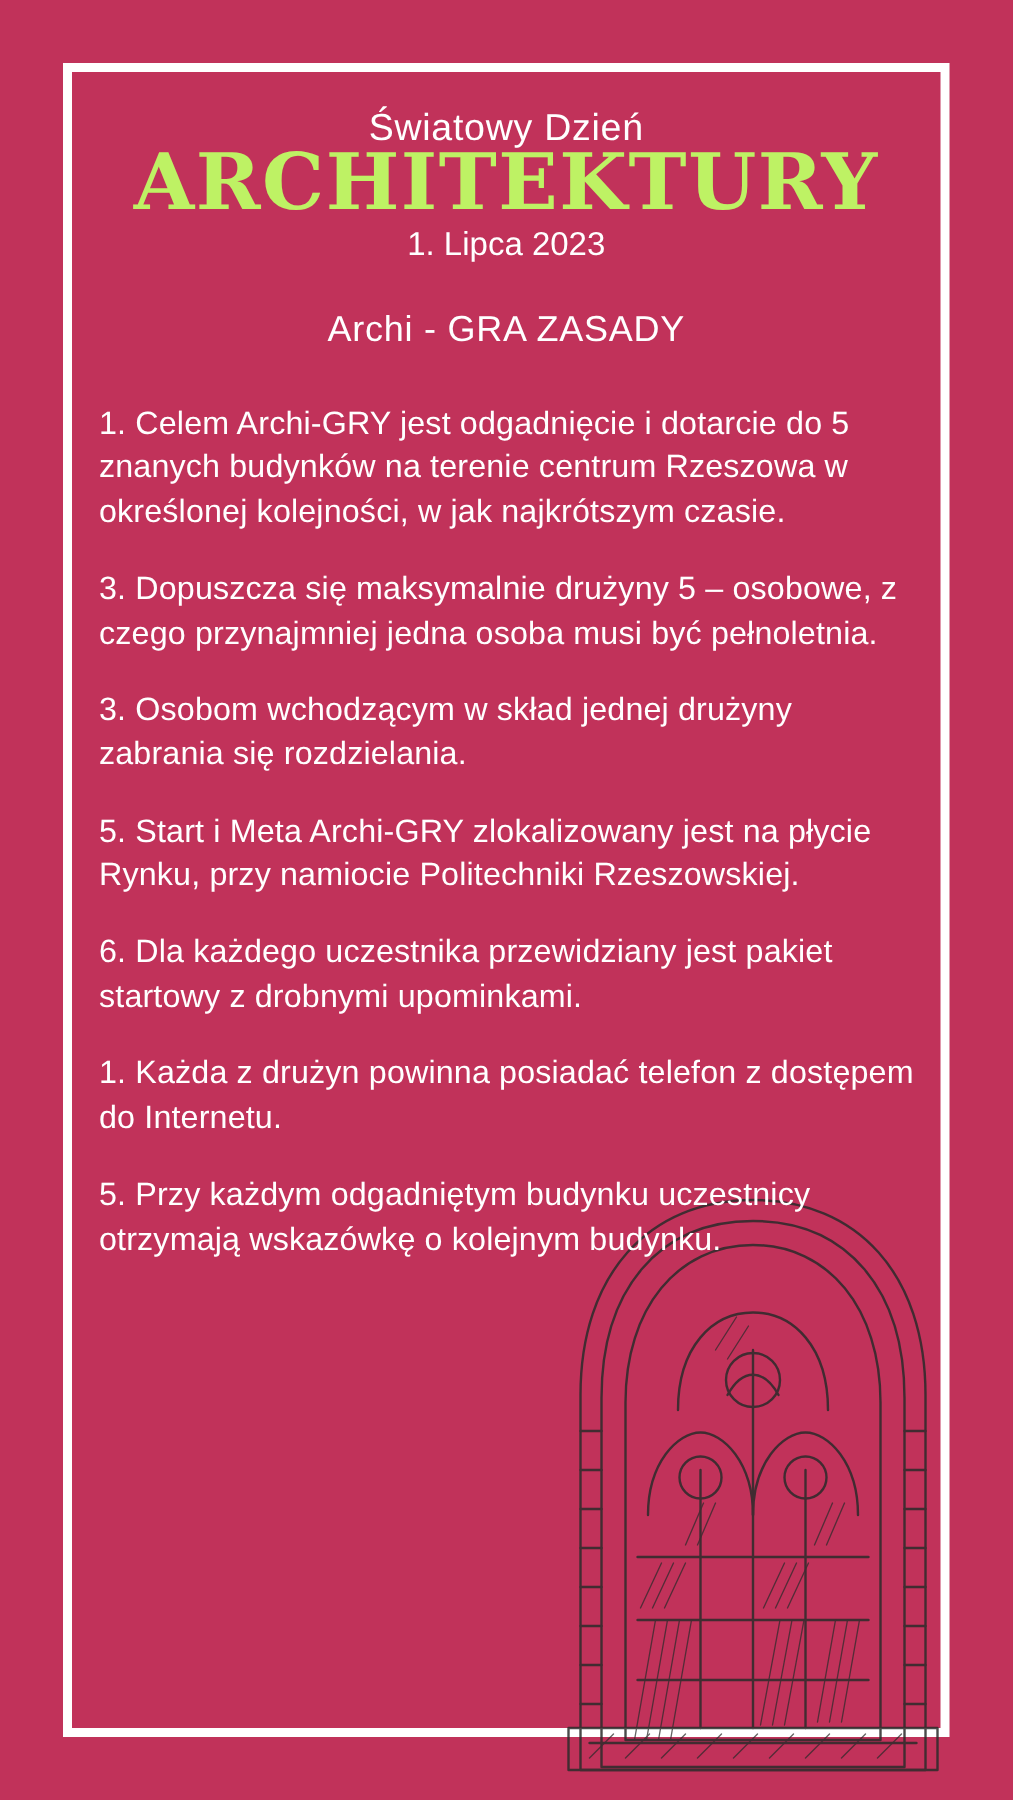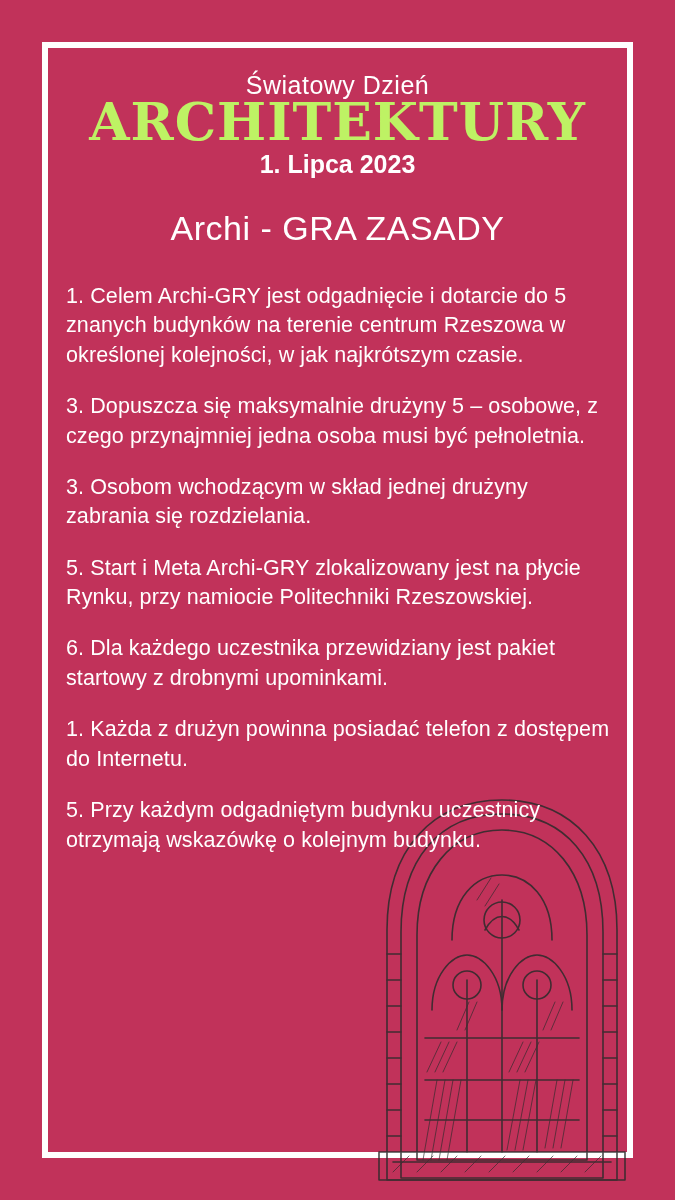--- a/index.html
+++ b/index.html
@@ -68,30 +68,30 @@
     font-family: "DejaVu Serif", serif;
     font-size: 52px;
     font-weight: 700;
     letter-spacing: 1px;
     line-height: 1.0;
     margin-top: -4px;
     white-space: nowrap;
   }
   .subdate {
     color: #ffffff;
-    font-size: 25px;
-    font-weight: 700;
+    font-size: 22px;
+    font-weight: 400;
     margin-top: 2px;
   }
 
   
   .rules-heading {
     color: #ffffff;
     text-align: center;
-    font-size: 34px;
+    font-size: 24px;
     font-weight: 400;
     margin-top: 30px;
     letter-spacing: 0.5px;
   }
 
   
   .rules {
     margin-top: 34px;
     padding: 0 14px 0 18px;
     position: relative;

